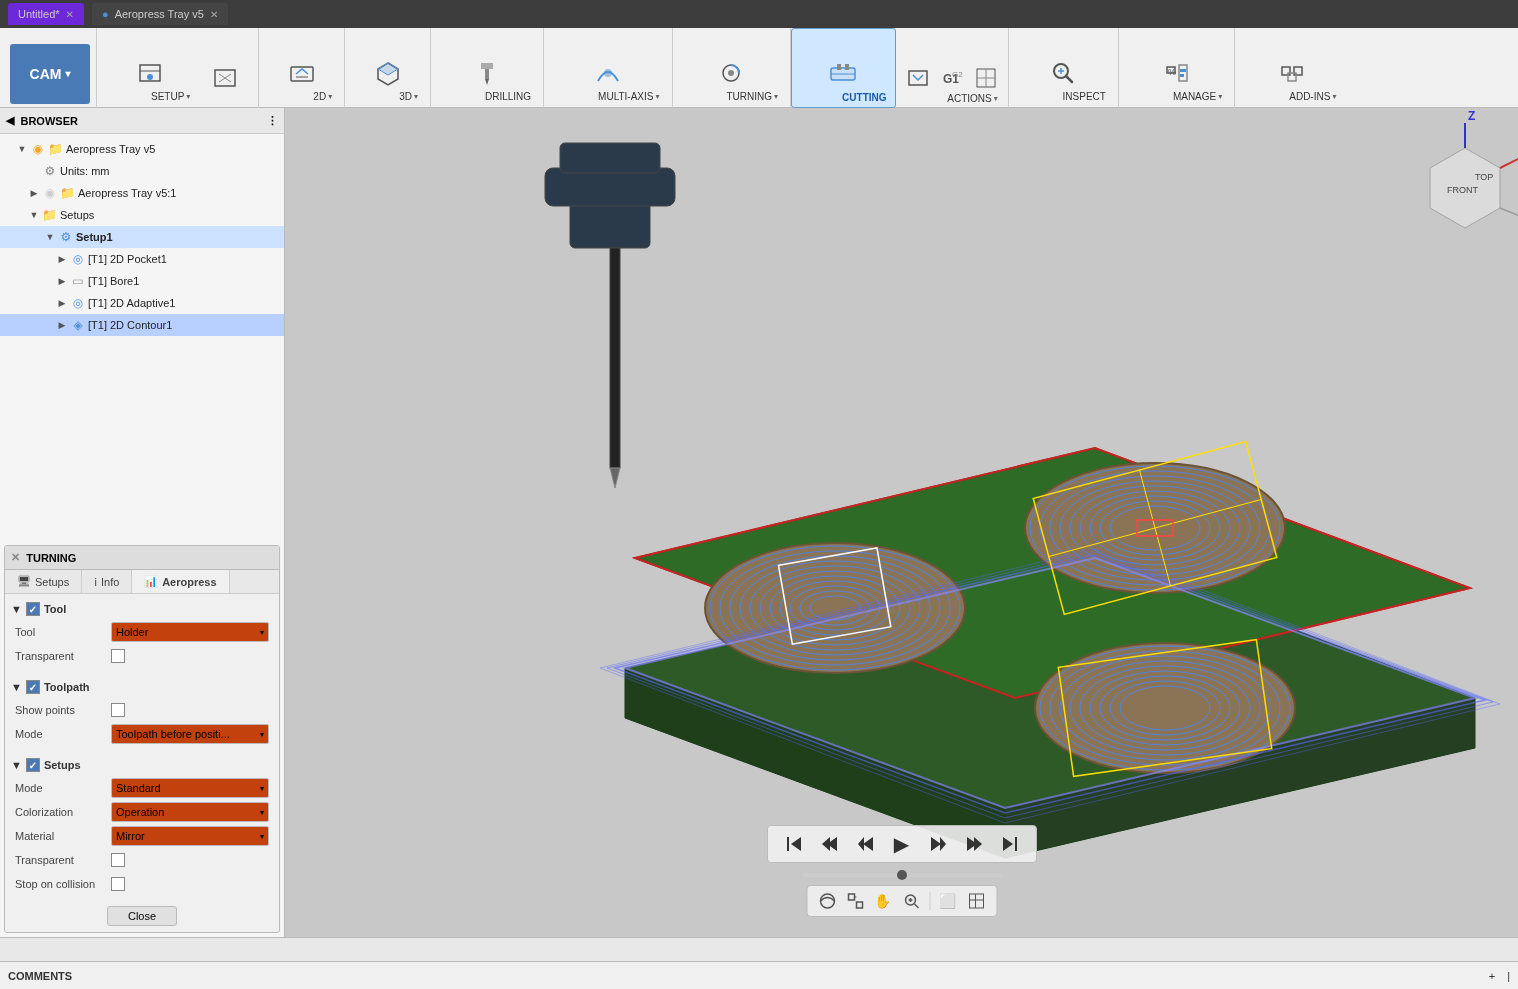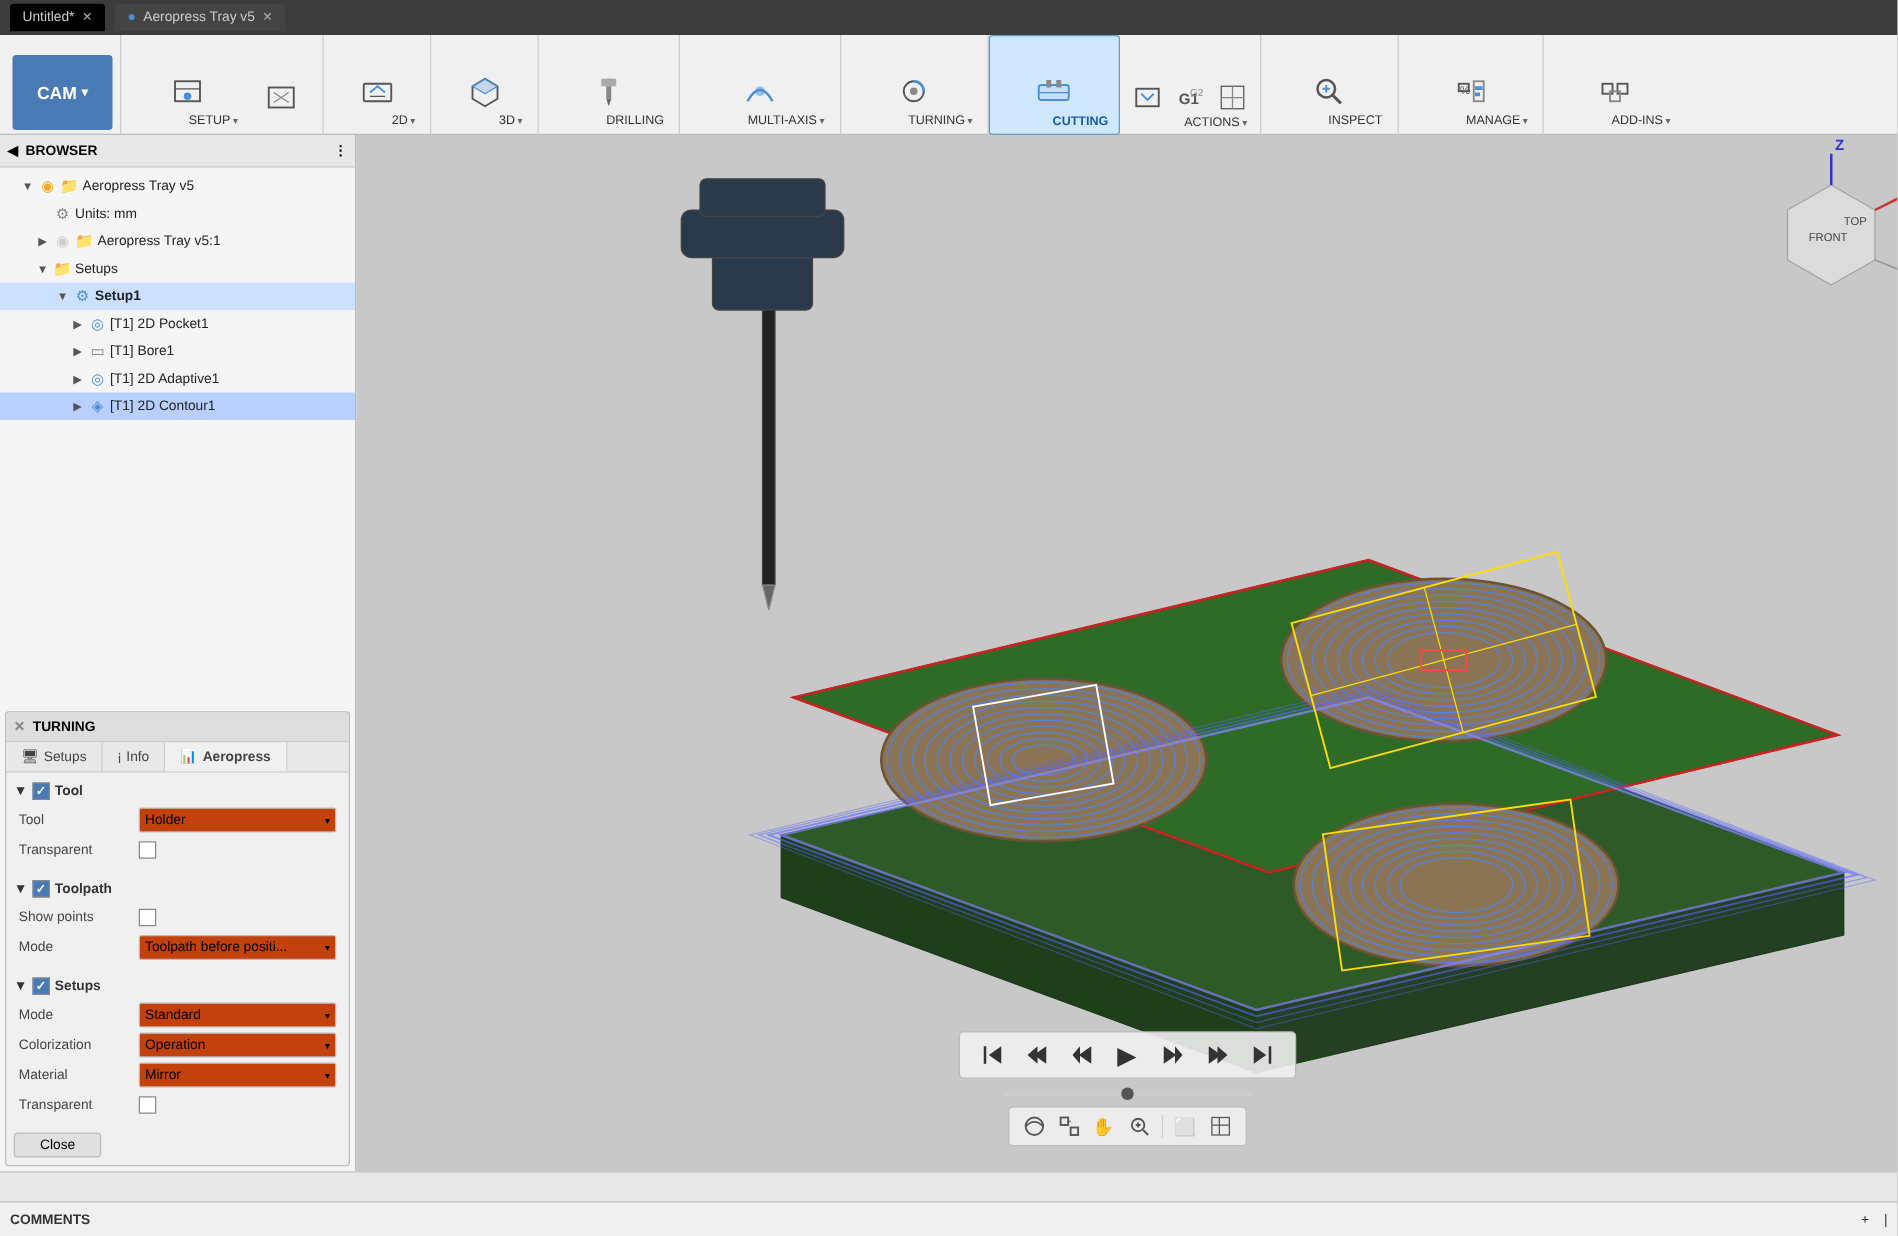--- a/index.html
+++ b/index.html
@@ -26,21 +26,21 @@
     }
     #title-bar .tab {
       display: flex;
       align-items: center;
       background: #505050;
       padding: 2px 10px;
       border-radius: 3px 3px 0 0;
       gap: 6px;
       height: 22px;
     }
-    #title-bar .tab.active { background: #000000; }
+    #title-bar .tab.active { background: #6d28d9; }
     #title-bar .tab-close {
       cursor: pointer;
       color: #aaa;
       font-size: 10px;
     }
     #title-bar .tab2 {
       display: flex;
       align-items: center;
       background: #444;
       padding: 2px 10px;
@@ -296,20 +296,21 @@
       justify-content: center;
       cursor: pointer;
     }
     .sim-checkbox.checked {
       background: #4a7ab5;
       color: white;
       font-size: 10px;
     }
     .close-btn {
       display: flex;
+      justify-content: center;
       padding: 6px;
     }
     .close-button {
       background: #e0e0e0;
       border: 1px solid #bbb;
       border-radius: 3px;
       padding: 3px 20px;
       font-size: 11px;
       cursor: pointer;
     }
@@ -814,20 +815,24 @@
         </div>
         <div class="sim-row">
           <span class="sim-label">Material</span>
           <div class="sim-select">
             <span>Mirror</span>
             <span style="font-size:8px;">▾</span>
           </div>
         </div>
         <div class="sim-row">
           <span class="sim-label">Transparent</span>
+          <span class="sim-checkbox"></span>
+        </div>
+        <div class="sim-row">
+          <span class="sim-label">Stop on collision</span>
           <span class="sim-checkbox"></span>
         </div>
       </div>
 
       <div class="close-btn">
         <button class="close-button">Close</button>
       </div>
     </div>
 
   </div>

